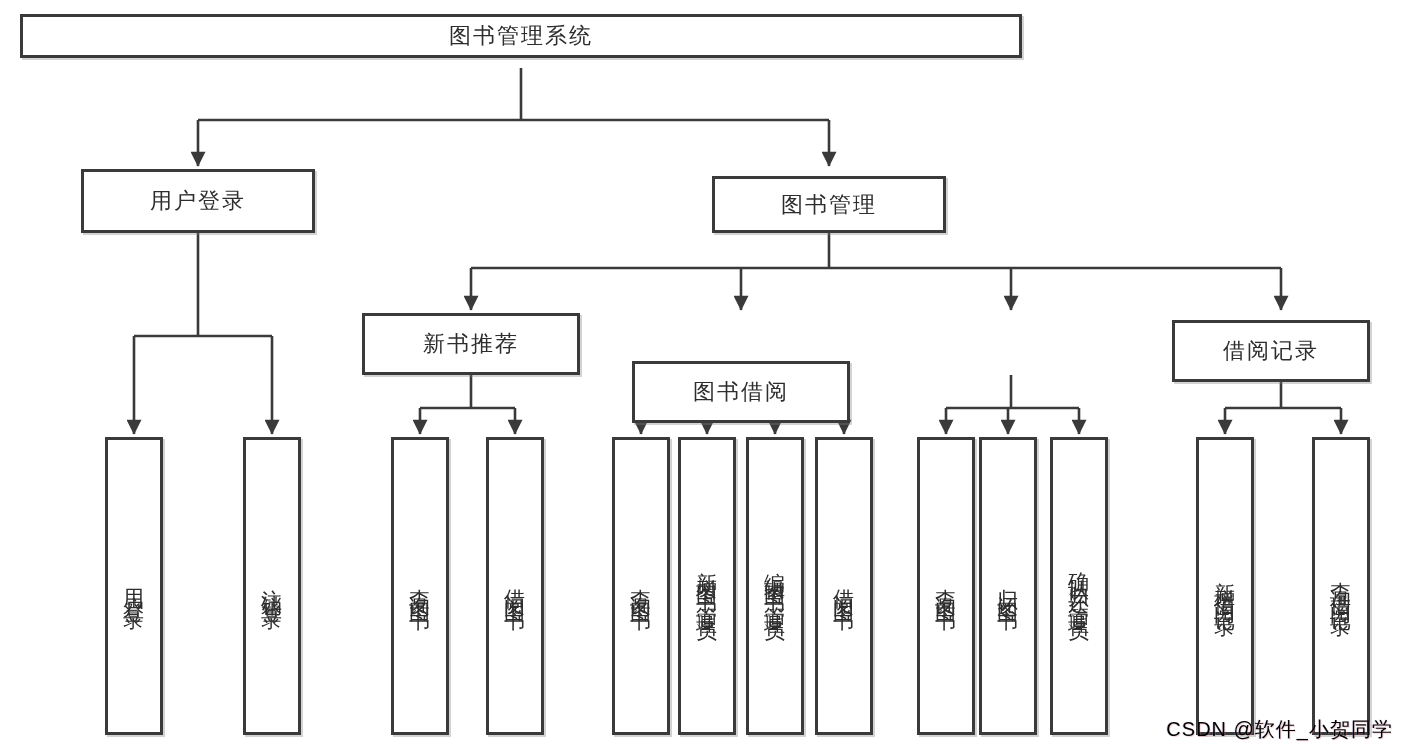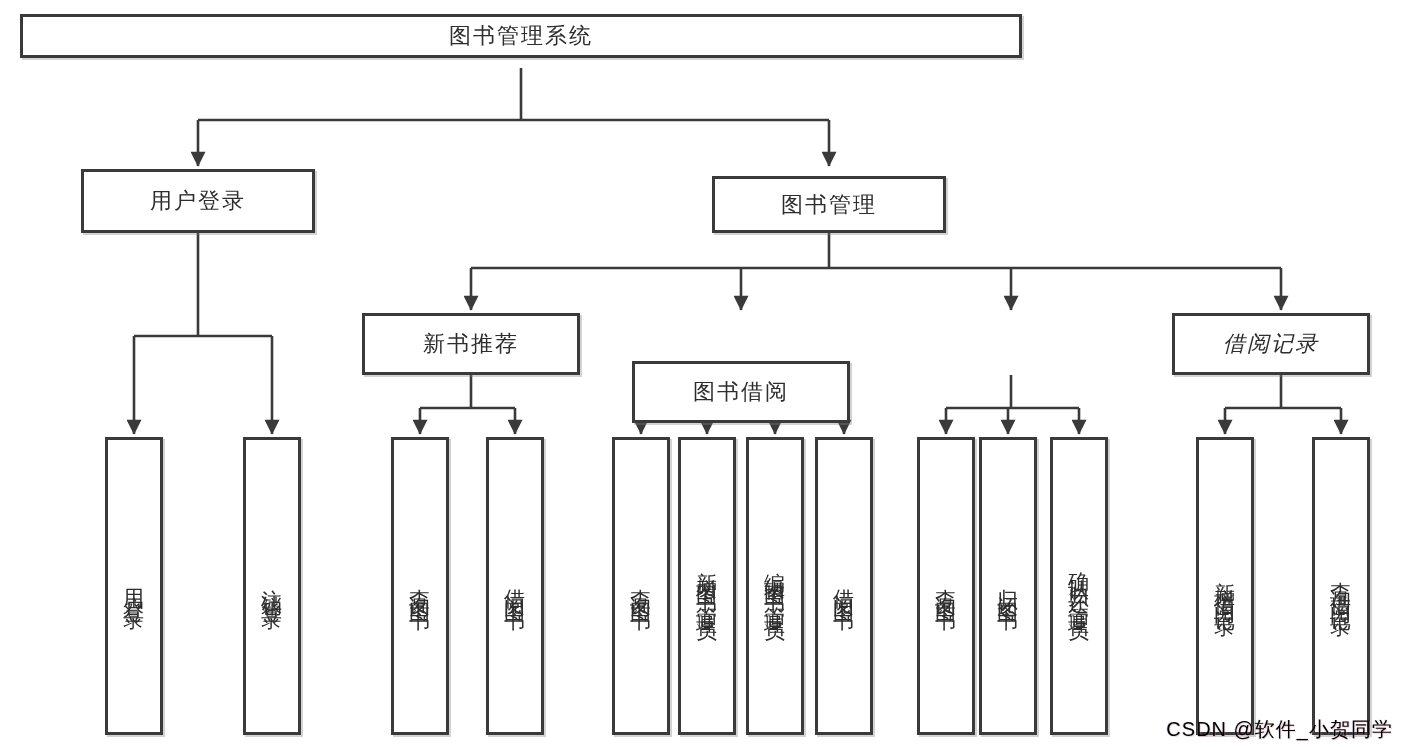--- a/index.html
+++ b/index.html
@@ -118,21 +118,21 @@
   <div class="node hbox" style="left:712px; top:176px; width:234px; height:57px;">
     <span>图书管理</span>
   </div>
 
   <div class="node hbox" style="left:362px; top:313px; width:218px; height:62px;">
     <span>新书推荐</span>
   </div>
   <div class="node hbox" style="left:632px; top:313px; width:218px; height:62px;margin-top:48px;">
     <span>图书借阅</span>
   </div>
-  <div class="node hbox" style="left:1172px; top:313px; width:198px; height:62px;font-style:italic;">
+  <div class="node hbox" style="left:1172px; top:320px; width:198px; height:62px;">
     <span>借阅记录</span>
   </div>
 
   <div class="node vbox" style="left:105px; top:437px; width:58px; height:298px;">
     <span class="vtext">用户登录</span>
   </div>
   <div class="node vbox" style="left:243px; top:437px; width:58px; height:298px;">
     <span class="vtext">注销登录</span>
   </div>
 

